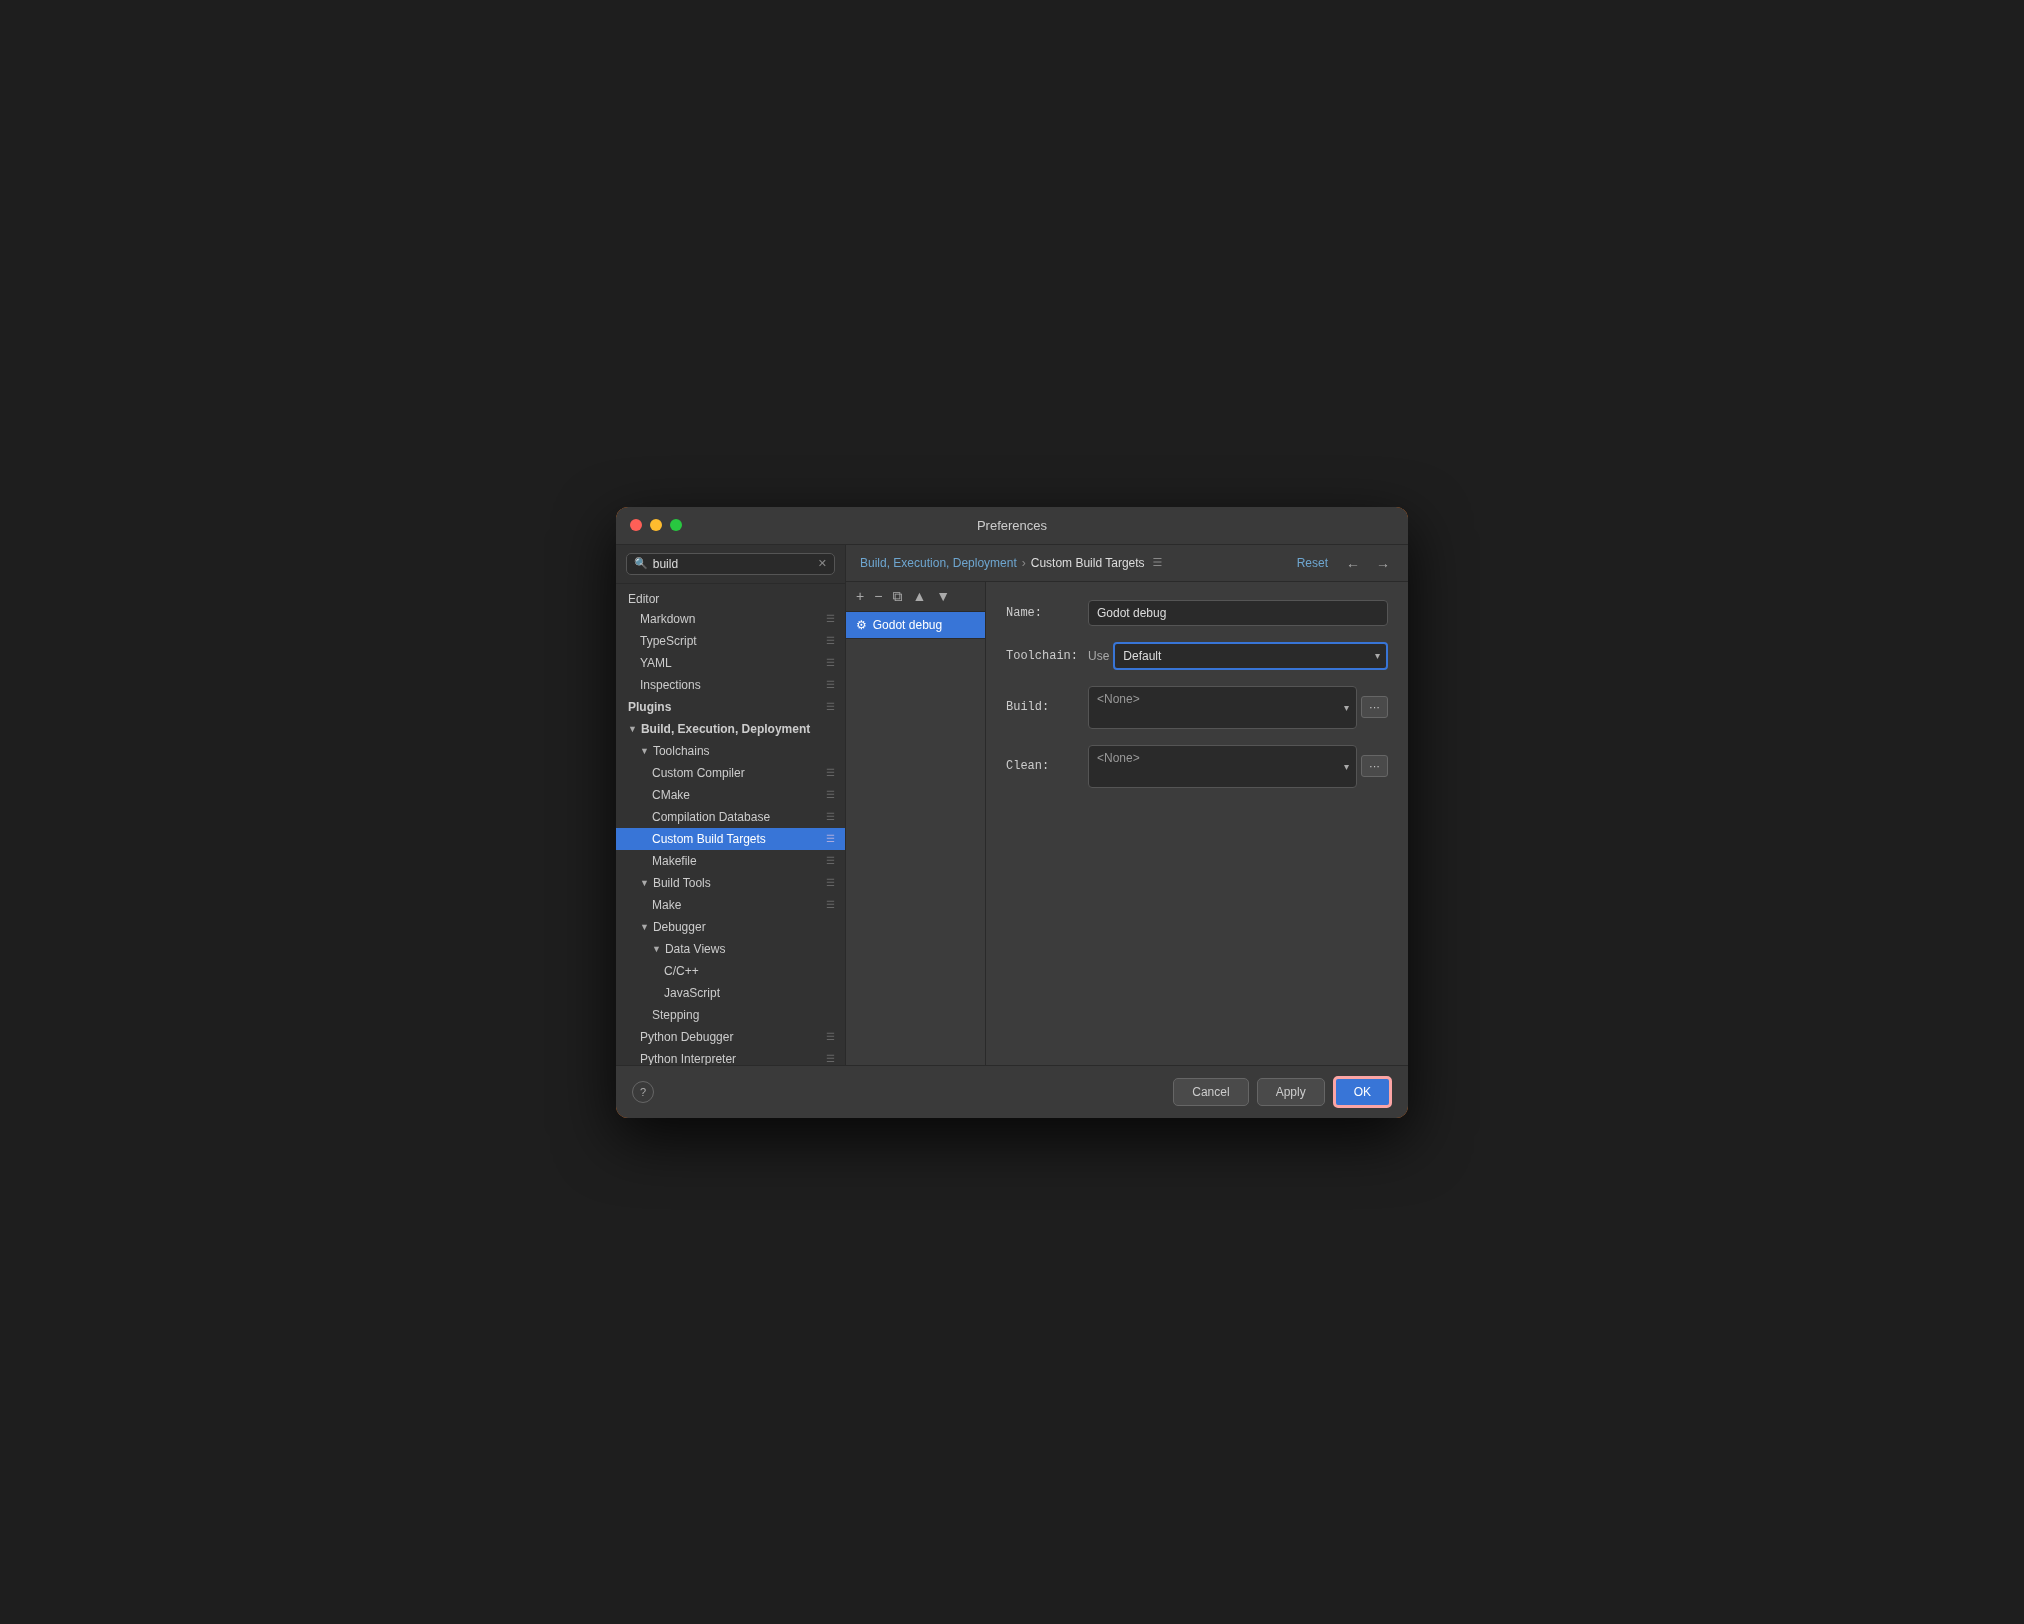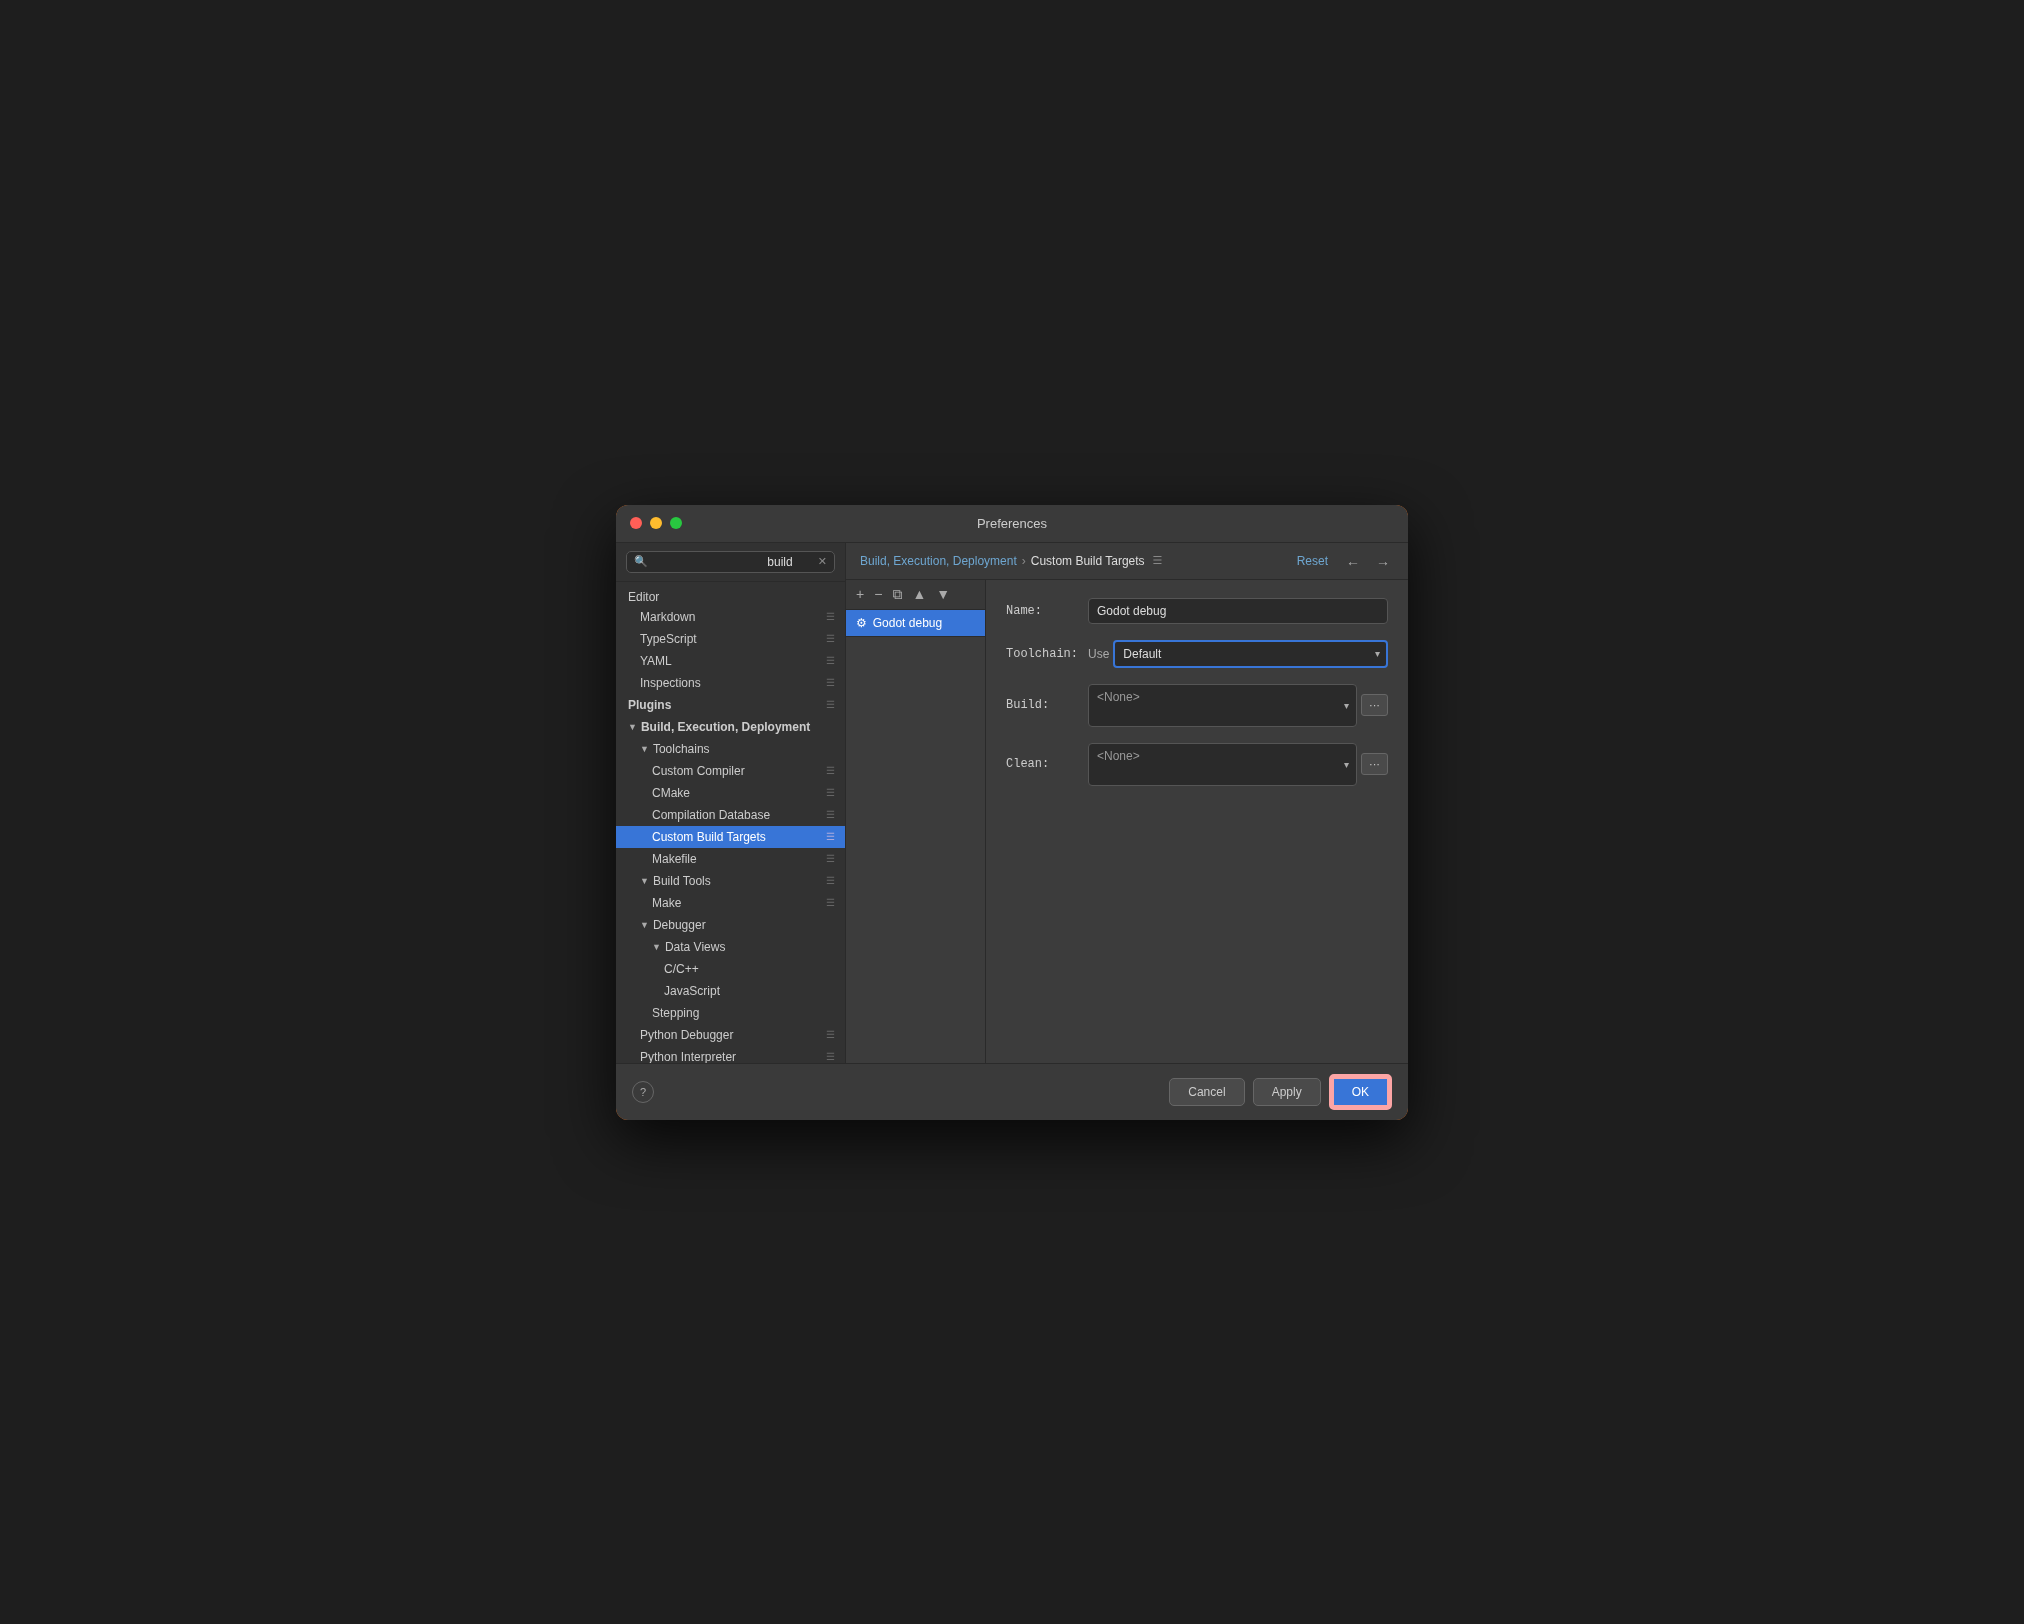--- a/index.html
+++ b/index.html
@@ -76,21 +76,20 @@
       font-size: 11px;
       margin-right: 5px;
     }
     .search-input {
       background: transparent;
       border: none;
       outline: none;
       color: #ddd;
       font-size: 12px;
       width: 140px;
-      text-align: right;
     }
     .search-clear {
       color: #888;
       cursor: pointer;
       font-size: 11px;
       margin-left: auto;
     }
     .sidebar-list {
       overflow-y: auto;
       flex: 1;
@@ -350,21 +349,21 @@
       background: #4a4a4a;
       border: 1px solid #666;
       border-radius: 5px;
       color: #cccccc;
       font-size: 12px;
       padding: 6px 18px;
       cursor: pointer;
     }
     .btn-primary {
       background: #3875d7;
-      border: 5px solid #fca5a5;
+      border: 3px solid #fca5a5;
       color: #fff;
     }
     .use-text {
       color: #aaa;
       font-size: 12px;
       margin-right: 4px;
     }
   </style>
 </head>
 <body>

